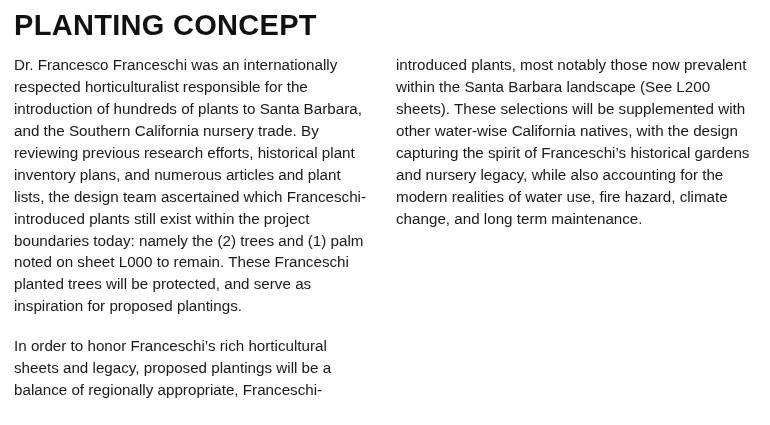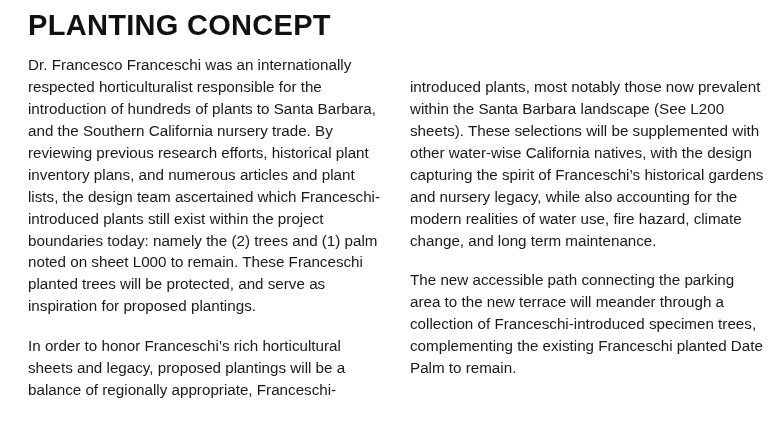--- a/index.html
+++ b/index.html
@@ -12,35 +12,35 @@
     height: 425px;
     overflow: hidden;
     font-family: "Liberation Sans", sans-serif;
     color: #1a1a1a;
   }
   .page {
     position: relative;
     width: 734px;
     height: 425px;
     box-sizing: border-box;
-    padding: 10px 14px 0 28px;
+    padding: 10px 14px 0 14px;
     border-radius: 20px;
   }
   .doc-title {
     font-size: 29px;
     font-weight: bold;
     letter-spacing: 0.3px;
     line-height: 1.05;
     margin: 0 0 14px 0;
     color: #111111;
   }
   .columns {
     display: flex;
     gap: 26px;
-    align-items: center;
+    align-items: flex-start;
   }
   .column {
     width: 356px;
     flex: 0 0 356px;
   }
   .para {
     font-size: 15.2px;
     line-height: 1.44;
     margin: 0 0 18px 0;
     color: #1a1a1a;
@@ -58,17 +58,16 @@
 
   <div class="columns">
 
     <div class="column">
       <p class="para">Dr. Francesco Franceschi was an internationally respected horticulturalist responsible for the introduction of hundreds of plants to Santa Barbara, and the Southern California nursery trade. By reviewing previous research efforts, historical plant inventory plans, and numerous articles and plant lists, the design team ascertained which Franceschi-introduced plants still exist within the project boundaries today: namely the (2) trees and (1) palm noted on sheet L000 to remain. These Franceschi planted trees will be protected, and serve as inspiration for proposed plantings.</p>
       <p class="para">In order to honor Franceschi’s rich horticultural sheets and legacy, proposed plantings will be a balance of regionally appropriate, Franceschi-</p>
     </div>
 
     <div class="column">
       <p class="para">introduced plants, most notably those now prevalent within the Santa Barbara landscape (See L200 sheets). These selections will be supplemented with other water-wise California natives, with the design capturing the spirit of Franceschi’s historical gardens and nursery legacy, while also accounting for the modern realities of water use, fire hazard, climate change, and long term maintenance.</p>
-      <p class="para">The new accessible path connecting the parking area to the new terrace will meander through a collection of Franceschi-introduced specimen trees, complementing the existing Franceschi planted Date Palm to remain.</p>
     </div>
 
   </div>
 </div>
 
 </body></html>

